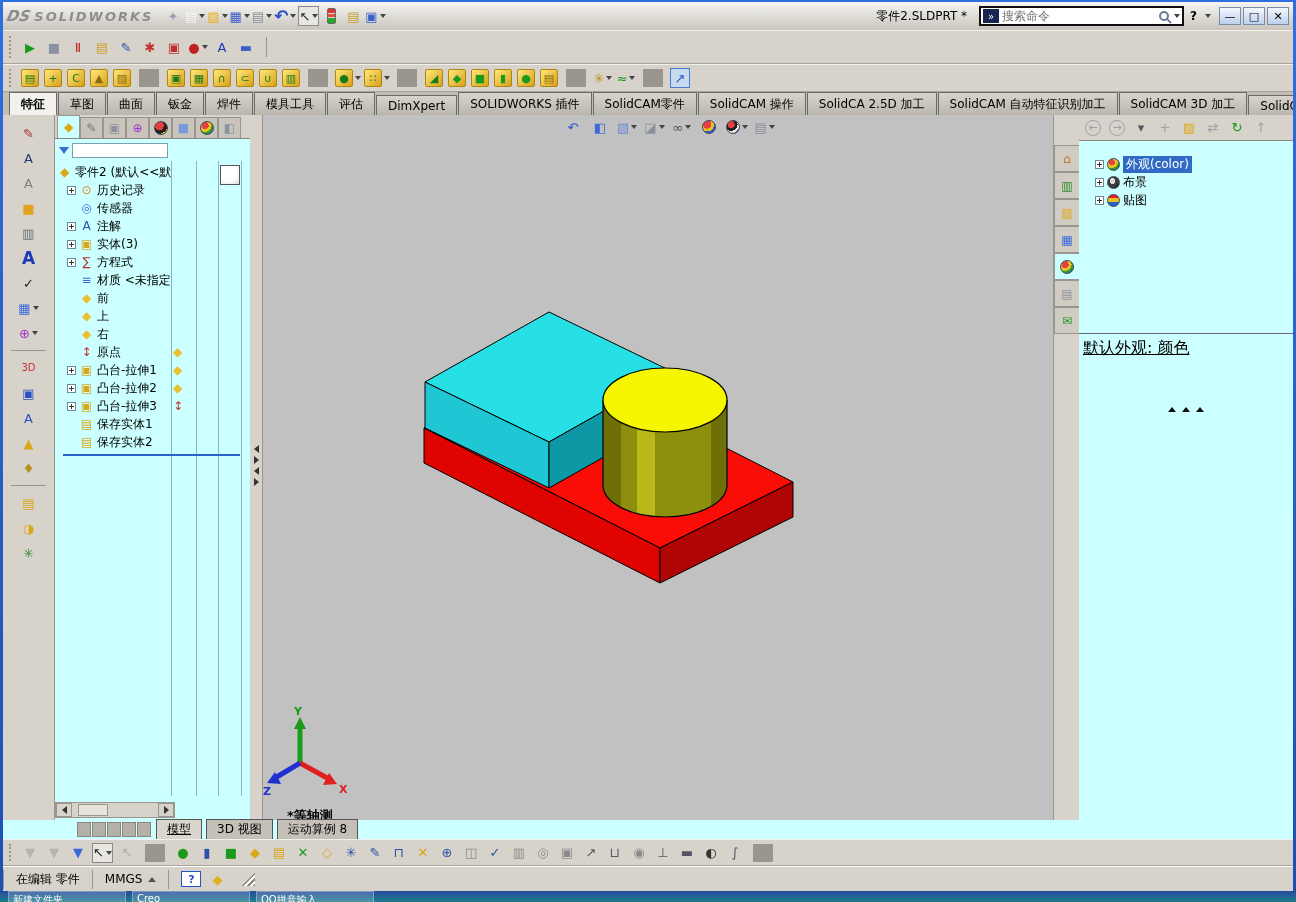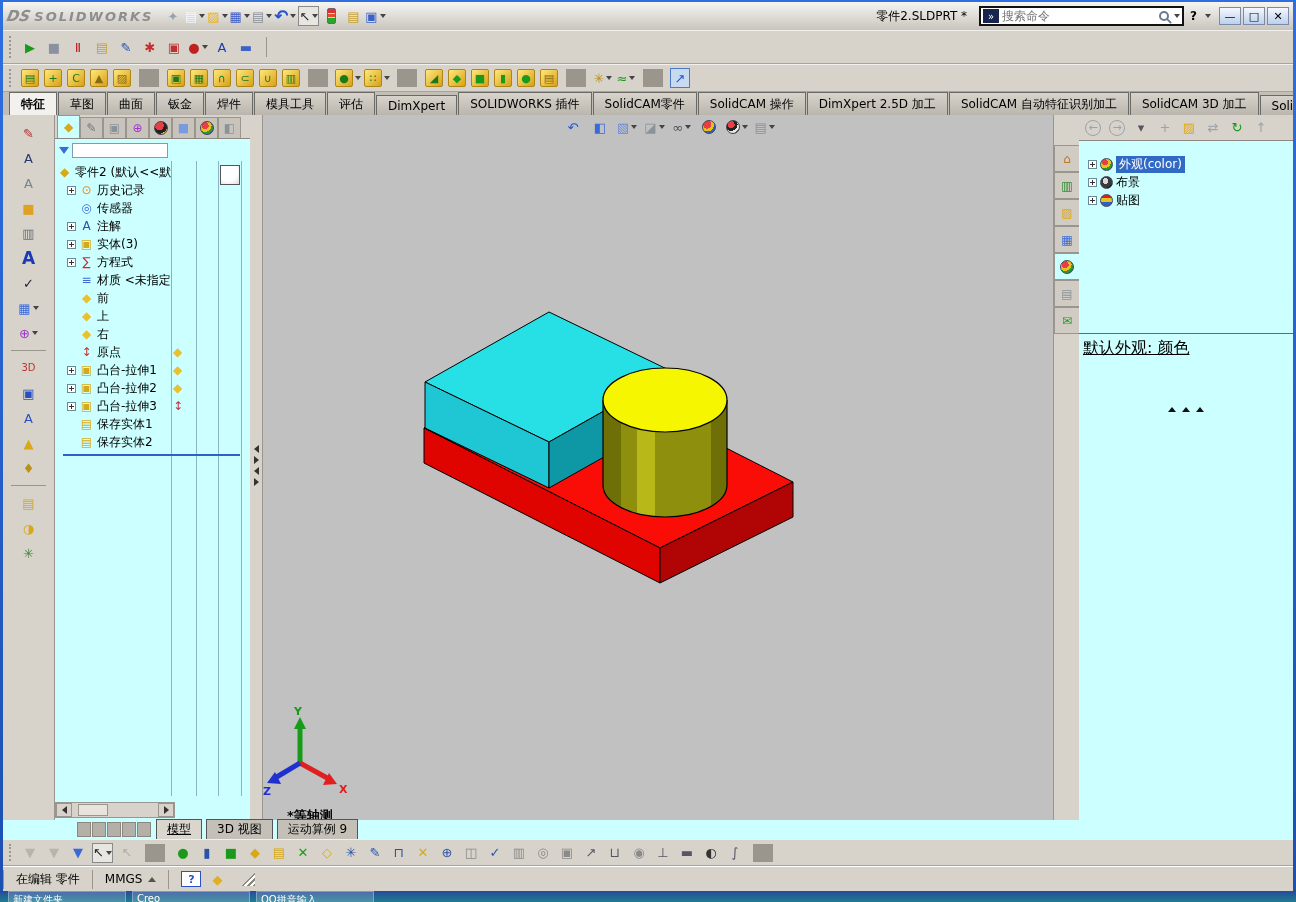--- a/index.html
+++ b/index.html
@@ -90,21 +90,21 @@
   
   .rightstrip{left:1050px;top:0;width:26px;height:705px;background:#d7d3cb;border-left:1px solid #9a968e;display:flex;flex-direction:column;align-items:center;padding-top:30px}
   .rtab{width:25px;height:27px;display:flex;align-items:center;justify-content:center;border:1px solid #9a968e;border-right:none;background:#d0ccc4}
   .rtab.active{background:#ccffff}
 
   
   .taskpane{left:1076px;top:0;width:214px;height:705px;background:#ccffff;overflow:hidden}
   .tp-toolbar{height:26px;background:#d7d3cb;border-bottom:1px solid #8a8680;display:flex;align-items:center;gap:4px;padding:0 4px}
   .circ .gl{width:16px;height:16px;border:1px solid #9aa2aa;border-radius:50%;font-size:11px}
   .tp-tree{padding-top:14px}
-  .tp-tree .trow{padding-left:9px}
+  .tp-tree .trow{padding-left:16px}
   .tp-section{position:absolute;left:0;right:0;top:218px;border-top:1px solid #667;padding:4px 4px 0}
   .tp-label{text-decoration:underline;font-size:16px}
   .tooltip{margin-top:3px;background:#ffffc8;border:2px solid #000;text-align:center;padding:4px 2px;font-size:12px;line-height:1.5}
   .scrollup{position:absolute;left:0;right:0;top:292px;display:flex;justify-content:center;gap:6px}
   .tri-u{width:0;height:0;border-left:4px solid transparent;border-right:4px solid transparent;border-bottom:5px solid #111}
   .thumb{position:absolute;left:22px;width:112px;text-align:center}
   .tile{width:104px;height:104px;margin:0 auto;background:linear-gradient(160deg,#ececec,#9aa0a8);position:relative;overflow:hidden}
   .thumb.sel .tile{outline:3px solid #2222dd}
   .sphere1{position:absolute;left:6px;top:8px;width:92px;height:90px;border-radius:50%;background:radial-gradient(circle at 38% 32%,#ffffff,#dfe6ea 35%,#9fb0bc 65%,#6f7e8a)}
   .hole{position:absolute;right:8px;top:8px;width:44px;height:32px;border-radius:50%;background:radial-gradient(#1c242c,#3a444e);transform:rotate(-30deg);border:2px solid #95a5b2}
@@ -338,21 +338,21 @@
       <span class="tab">草图</span>
       <span class="tab">曲面</span>
       <span class="tab">钣金</span>
       <span class="tab">焊件</span>
       <span class="tab">模具工具</span>
       <span class="tab">评估</span>
       <span class="tab">DimXpert</span>
       <span class="tab">SOLIDWORKS 插件</span>
       <span class="tab">SolidCAM零件</span>
       <span class="tab">SolidCAM 操作</span>
-      <span class="tab">DimXpert 2.5D 加工</span>
+      <span class="tab">SolidCA 2.5D 加工</span>
       <span class="tab">SolidCAM 自动特征识别加工</span>
       <span class="tab">SolidCAM 3D 加工</span>
       <span class="tab">SolidCA...</span>
     </div>
 
   <div class="abs content">
 
     <div class="abs leftstrip">
 
     <span class="ic">
@@ -722,21 +722,21 @@
       <span class="cell"></span>
         <span class="cell"></span>
         <span class="cell"></span>
         <span class="cell"></span>
         <span class="cell"></span>
     </div>
     <div style="display:flex">
 
     <span class="btab active">模型</span>
         <span class="btab">3D 视图</span>
-        <span class="btab">运动算例 9</span>
+        <span class="btab">运动算例 8</span>
       </div>
   </div>
 
   <div class="abs tbrow filtertb">
     <span class="grip"></span>
     <div style="display:flex;gap:4px;align-items:center">
 
     <span class="ic">
           <i class="gl" style="color: rgb(184, 180, 172);">▼</i>
         </span>

